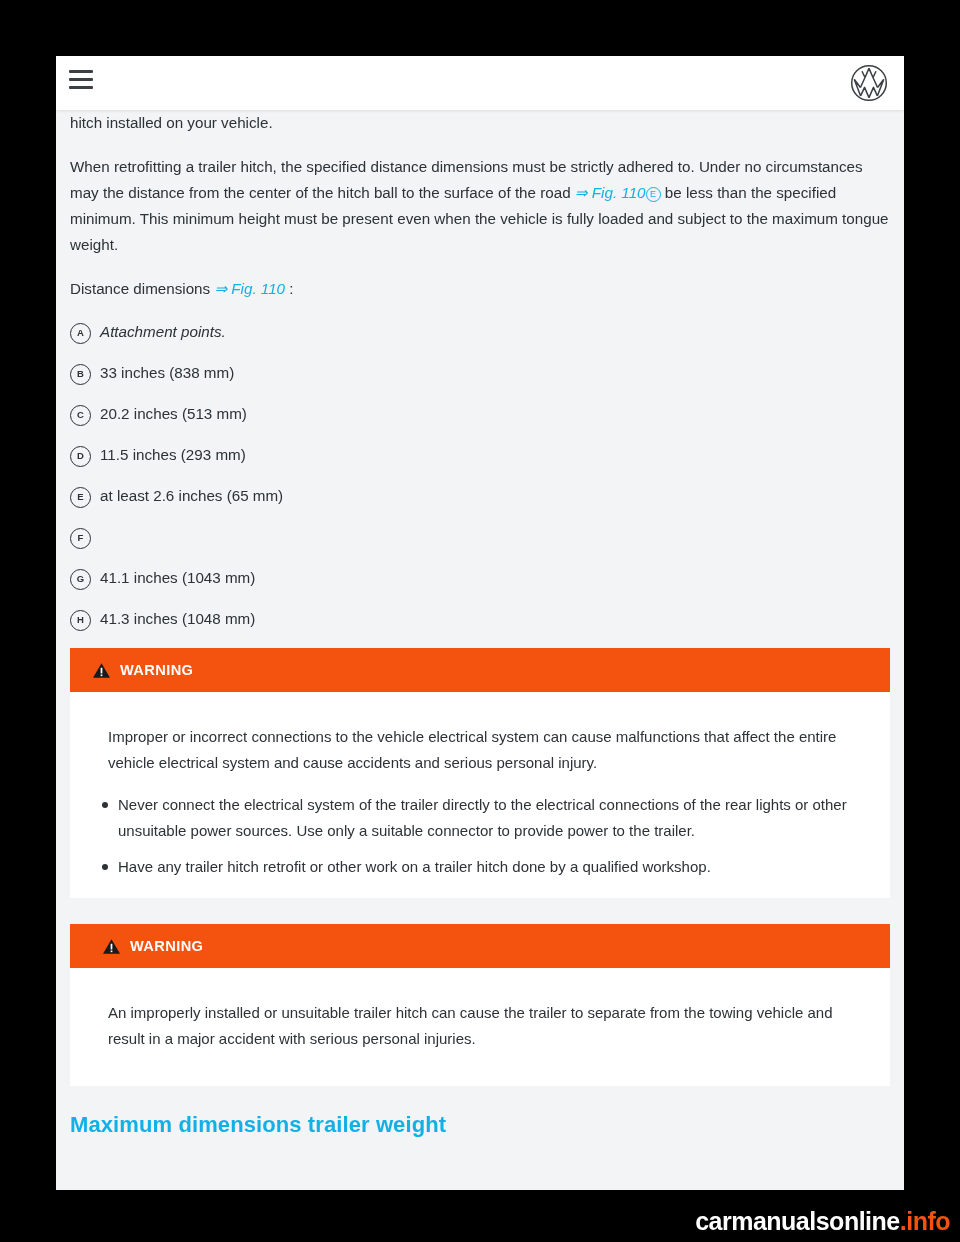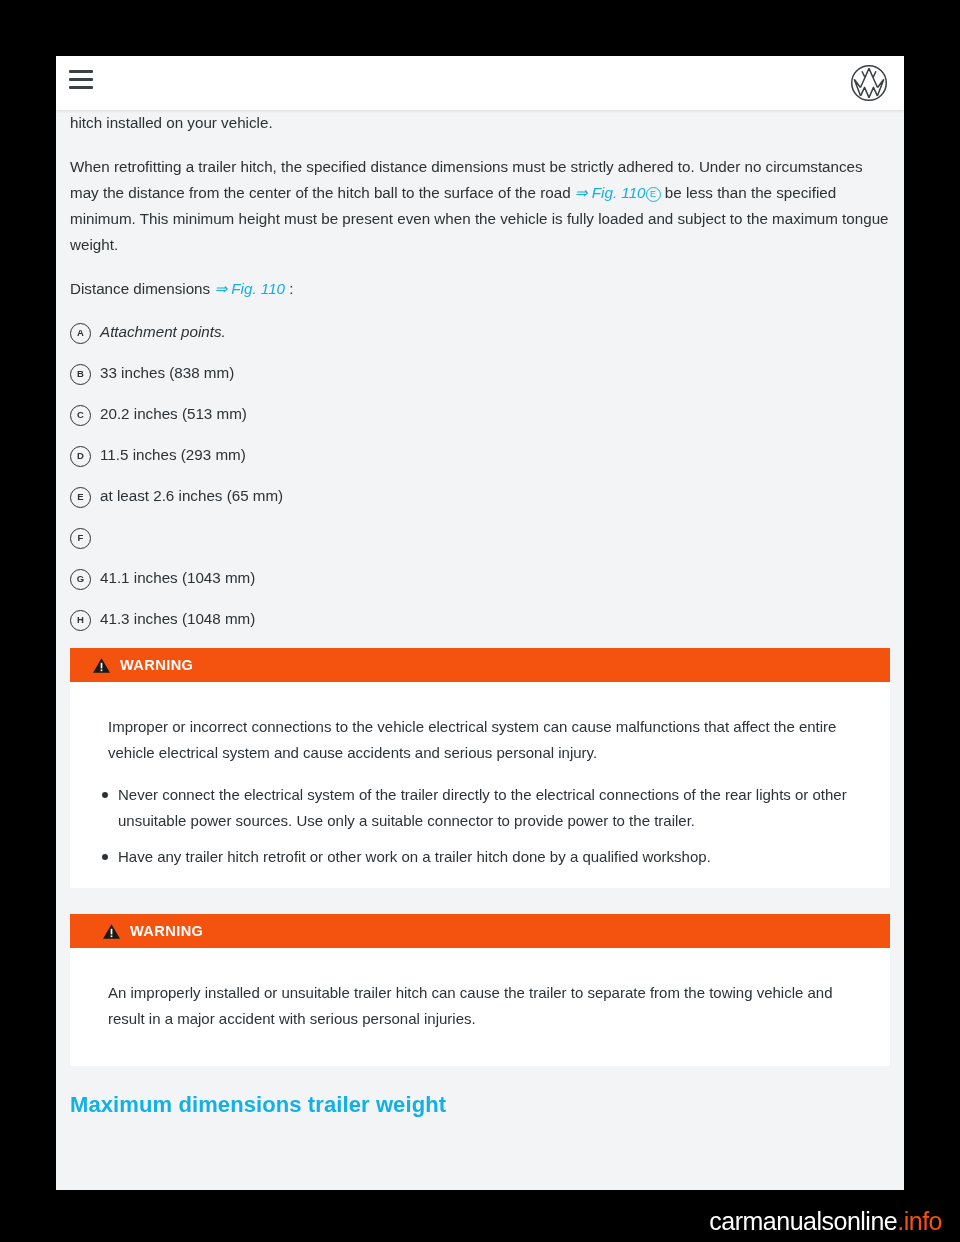--- a/index.html
+++ b/index.html
@@ -131,21 +131,21 @@
     font-style: italic;
   }
   
   .warnbox {
     margin: 0 0 26px 0;
     background: #ffffff;
   }
   .warnhead {
     background: #f4520f;
     color: #ffffff;
-    height: 34px;
+    height: 44px;
     display: flex;
     align-items: center;
     padding-left: 22px;
     box-sizing: border-box;
     font-size: 14.6px;
     font-weight: bold;
     letter-spacing: 0.4px;
   }
   .warn-tri {
     margin-right: 9px;
@@ -187,24 +187,24 @@
   h2.section {
     margin: 6px 0 0 0;
     color: #13b0e6;
     font-size: 22px;
     font-weight: bold;
     letter-spacing: 0.1px;
   }
   
   #footer {
     position: absolute;
-    right: 18px;
+    right: 10px;
     bottom: 6px;
     font-size: 25px;
-    font-weight: normal;
+    font-weight: bold;
     letter-spacing: -0.5px;
     color: #ffffff;
   }
   #footer .dotinfo { color: #f4520f; }
 </style>
 </head>
 <body>
 
 <div id="page">
 

